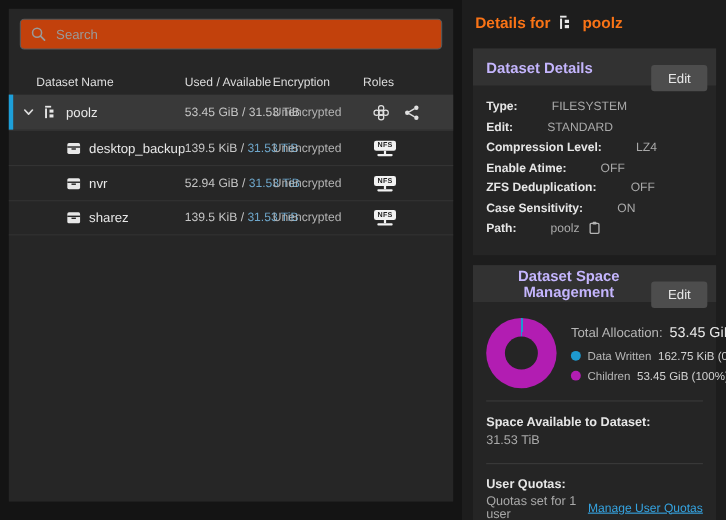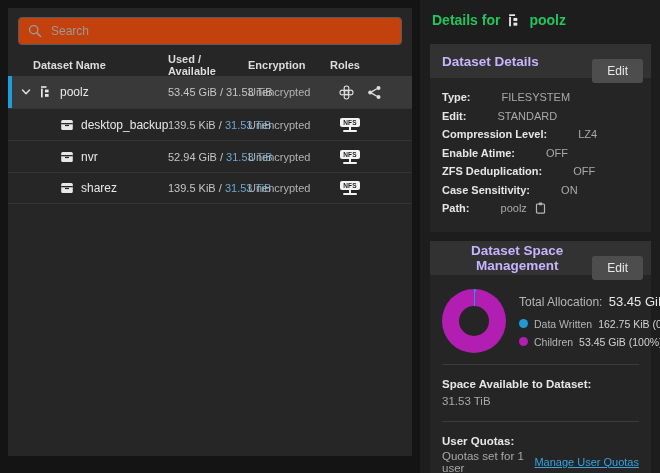--- a/index.html
+++ b/index.html
@@ -26,21 +26,21 @@
   .search-box input {
     background:transparent; border:none; outline:none;
     color:#cfcfcf; font-size:12px; width:100%;
     font-family:"Liberation Sans", sans-serif;
   }
   .search-box input::placeholder { color:#9a9a9a; }
 
   .tbl-header {
     display:grid; grid-template-columns:160px 80px 82px 82px;
     height:23px; align-items:center;
-    font-size:11px; font-weight:bold; color:#dcdcdc;
+    font-size:11px; font-weight:normal; color:#dcdcdc;margin-top:10px;
   }
   .tbl-header .col-name { padding-left:25px; }
 
   .row {
     display:grid; grid-template-columns:160px 80px 82px 82px;
     height:32px; align-items:center;
     border-top:1px solid #333333;
     font-size:11.5px;
   }
   .row.selected {
@@ -71,21 +71,21 @@
   .nfs-stem { width:2px; height:3px; background:#f2f2f2; }
   .nfs-base { width:14px; height:2px; background:#f2f2f2; border-radius:1px; }
 
   
   .right-panel {
     position:absolute; left:420px; top:0; width:240px; height:473px;
     background:#1d1d1d; padding:12px 9px 0 10px;
   }
   .details-title {
     display:flex; align-items:center; gap:7px;
-    font-size:14px; font-weight:bold; color:#22c55e;
+    font-size:14px; font-weight:bold; color:#f97316;
     padding-left:2px; margin-bottom:16px;
   }
 
   .card { margin-bottom:9px; }
   .card-header {
     background:#323232; height:34px;
     display:flex; align-items:center; justify-content:space-between;
     padding:0 8px 0 12px;
   }
   .card-title { font-size:13.5px; font-weight:bold; color:#c4b5fd;text-align:center; }

